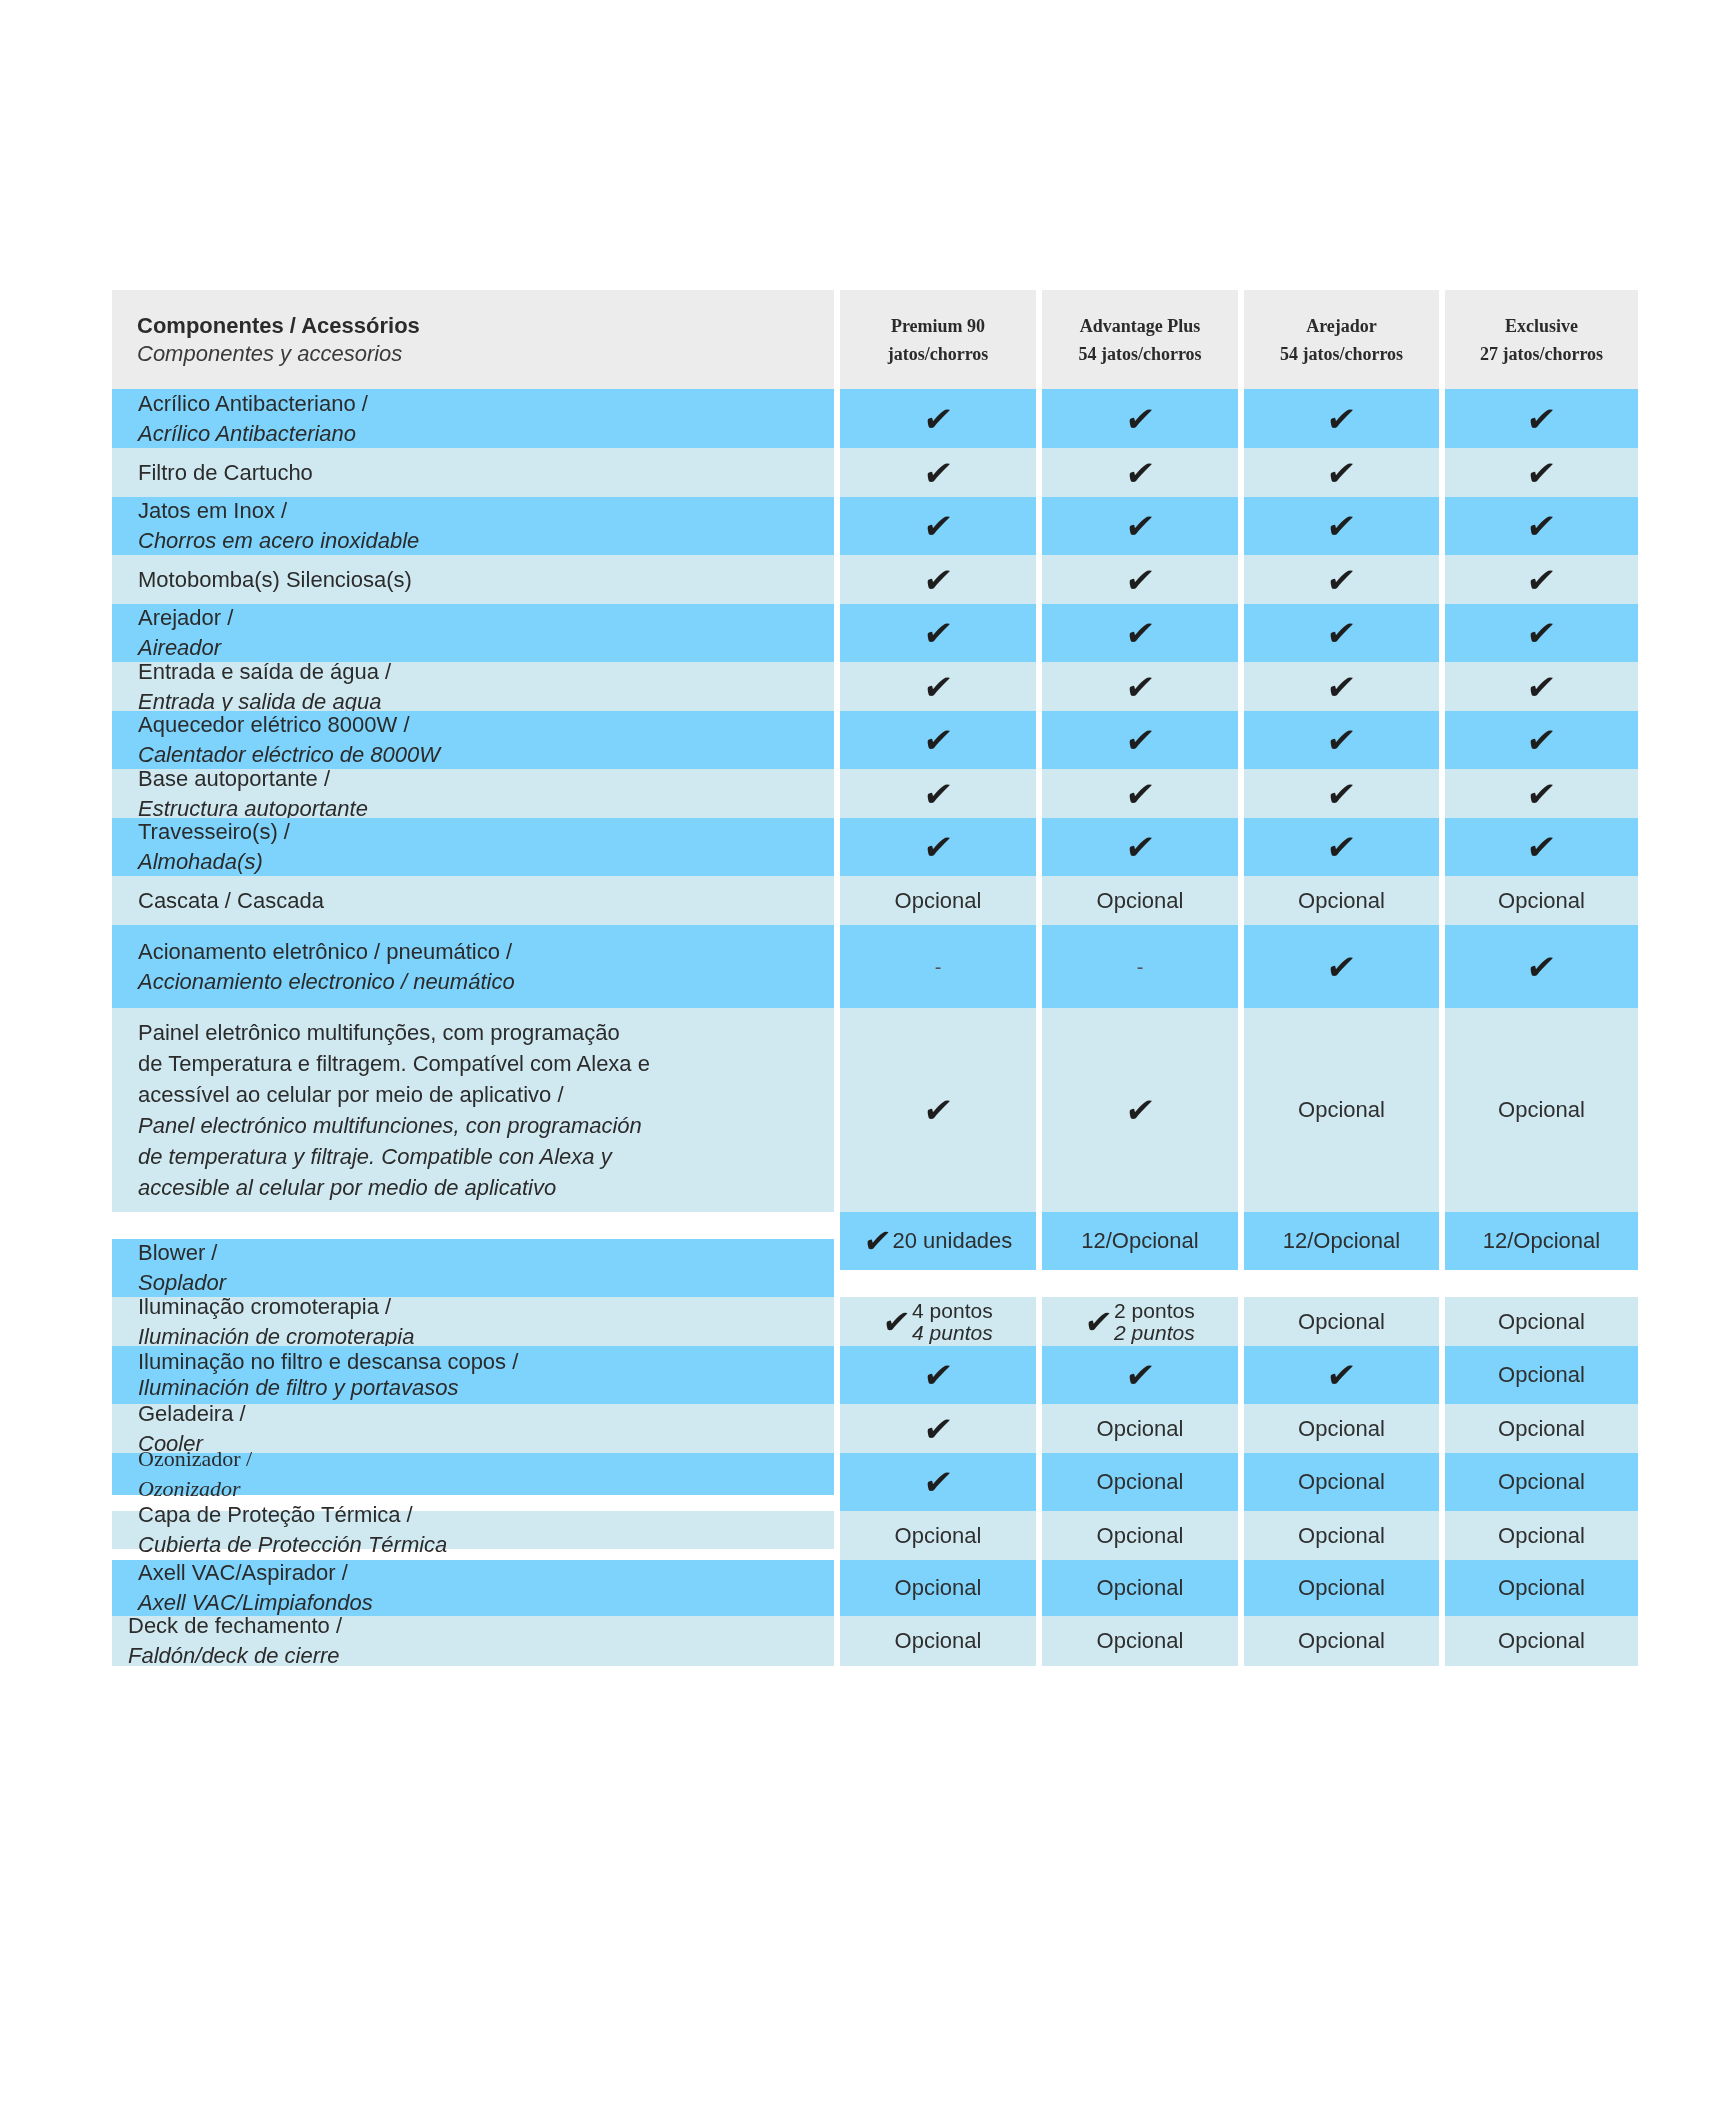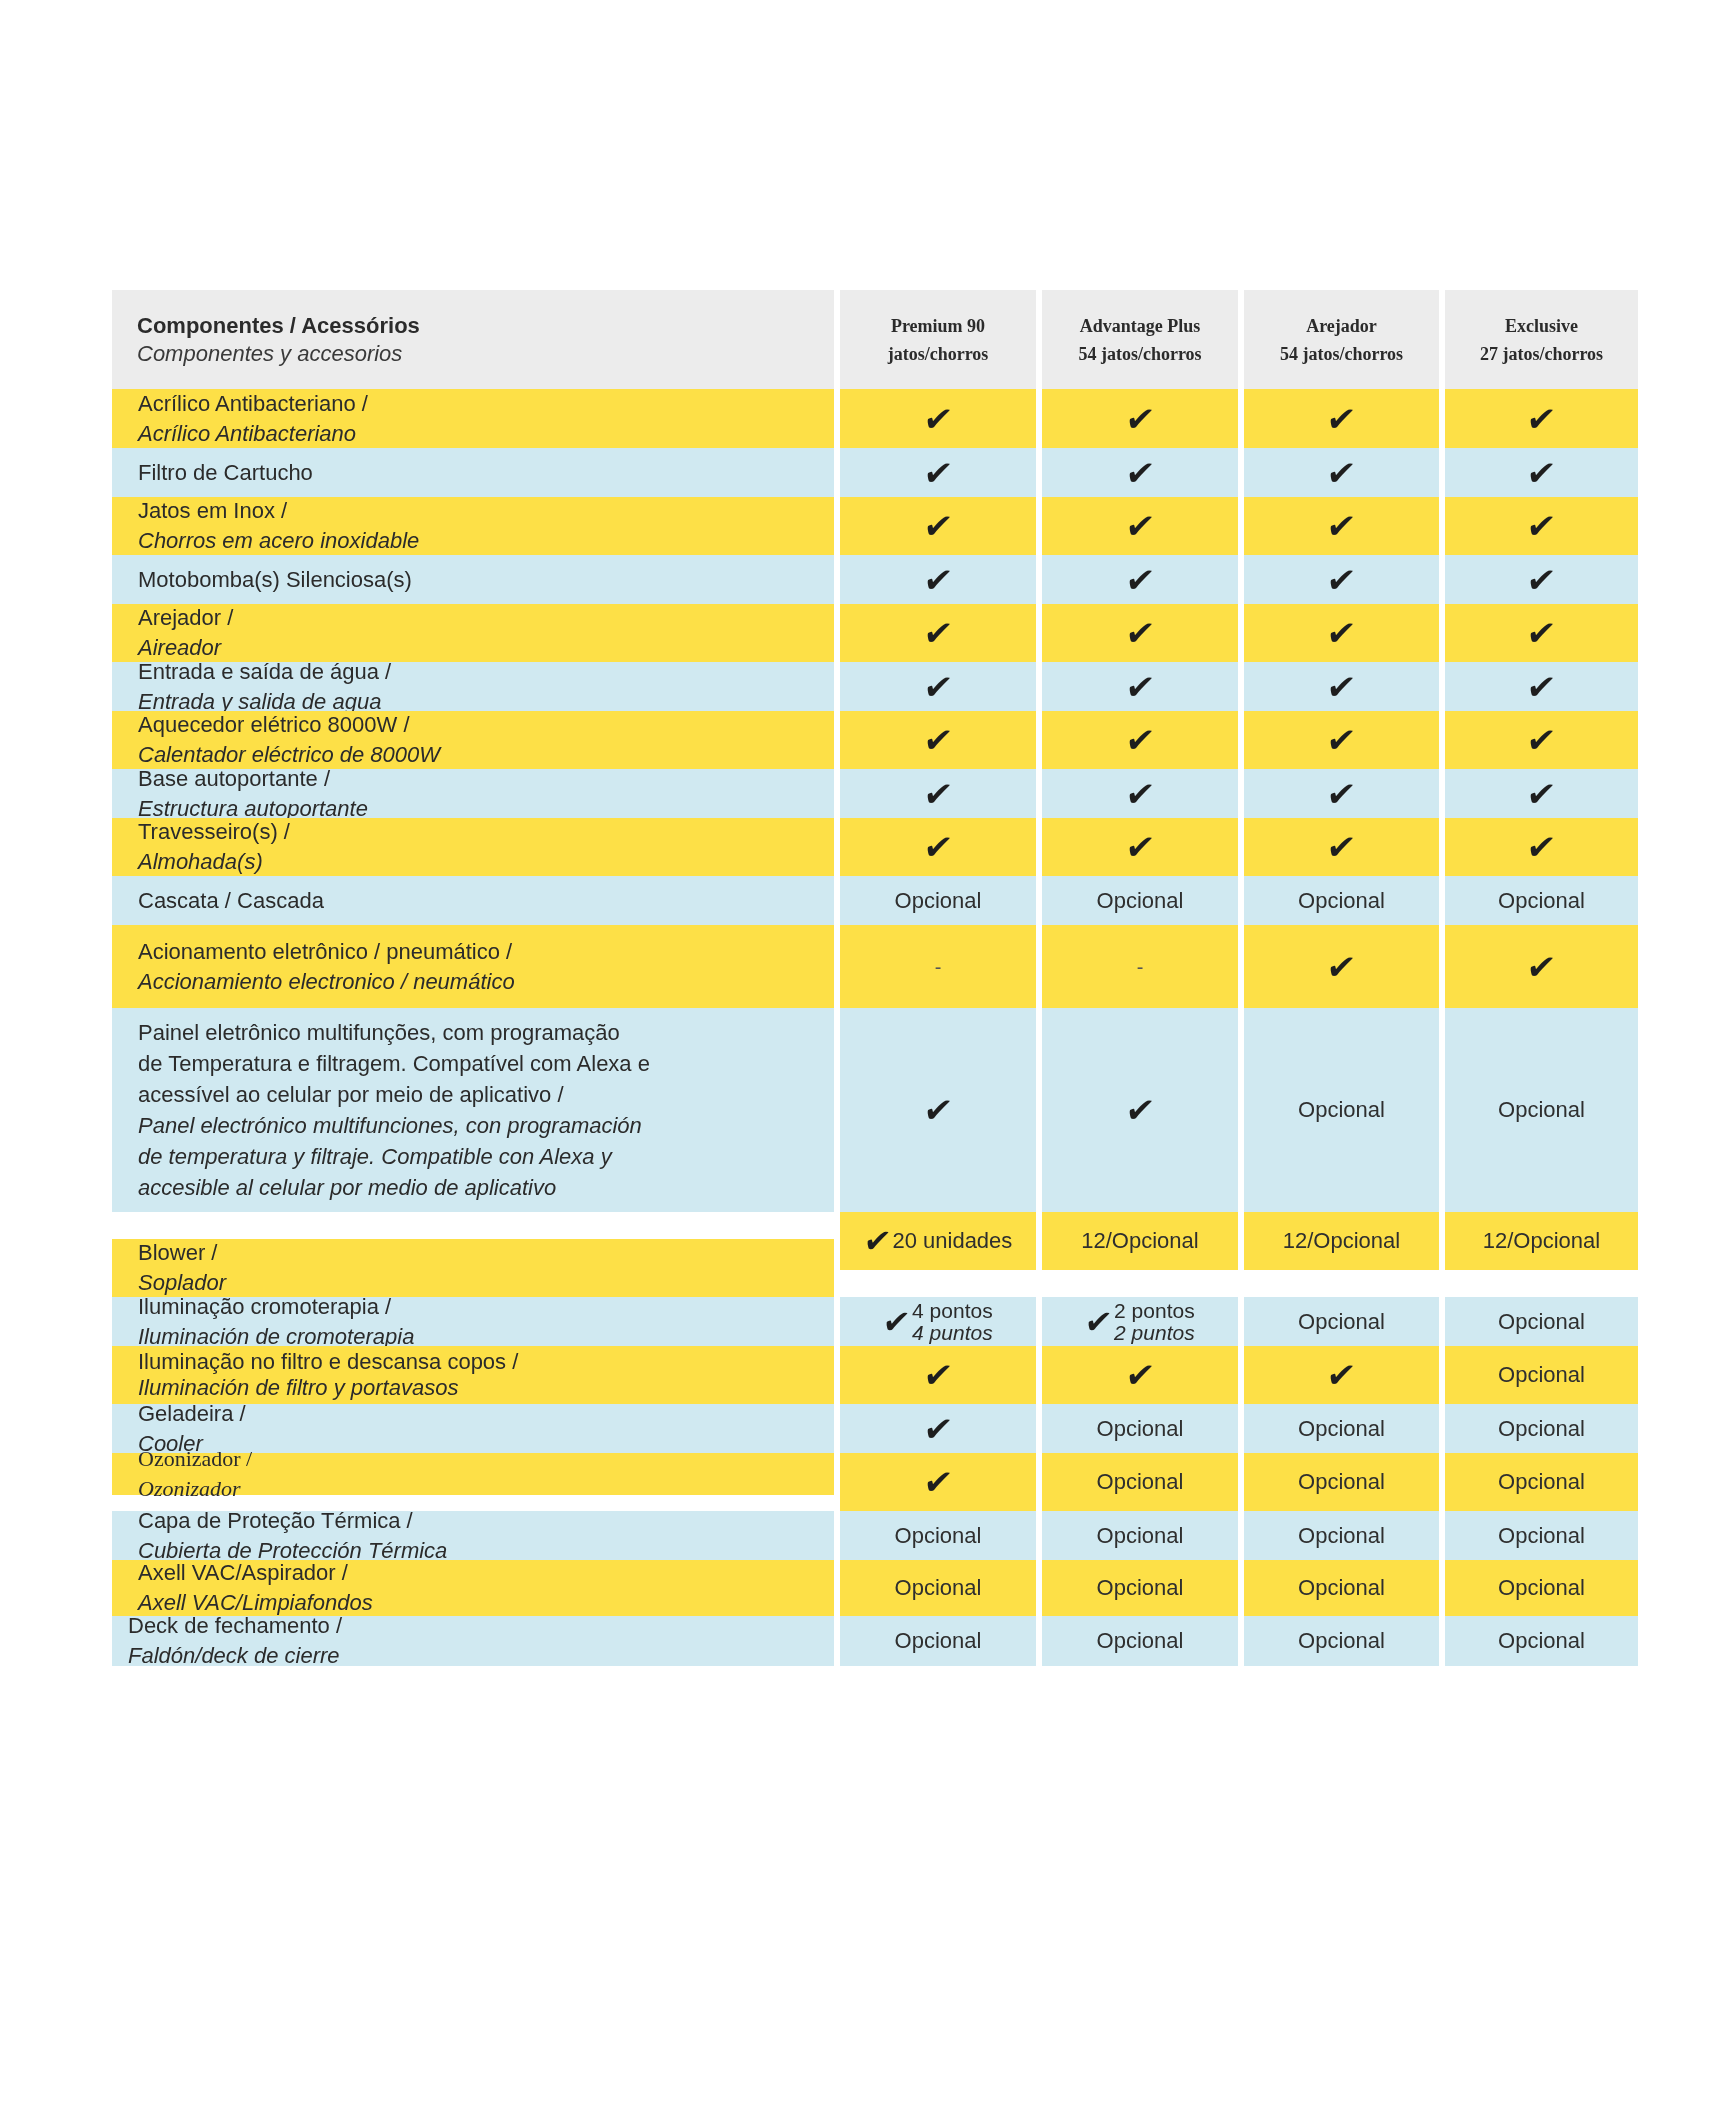--- a/index.html
+++ b/index.html
@@ -12,21 +12,21 @@
     display: grid;
     grid-template-columns: 722px 196px 196px 195px 193px;
     column-gap: 6px;
   }
   .cell {
     display: flex; align-items: center; box-sizing: border-box;
     font-size: 22px; line-height: 30px;
   }
   .hdr { background: #ececec; }
   .stripe { background: #d0e9f1; }
-  .plain { background: #fde047; }
+  .plain { background: #7dd3fc; }
   .label-cell { padding-left: 26px; padding-right: 10px; }
   .val-cell { justify-content: center; text-align: center; }
   .hdr.label-cell { flex-direction: column; align-items: flex-start; justify-content: center; padding-left: 25px; }
   .hdr-title { font-weight: bold; font-size: 22px; line-height: 28px; }
   .hdr-sub { font-style: italic; font-size: 22px; line-height: 28px; color: #3a3a3a; }
   .hdr.val-cell { flex-direction: column; font-weight: bold; font-size: 18px; line-height: 28px; font-family: Liberation Serif, serif; }
   .it { font-style: italic; }
   .label-text { display: block; }
   .check {
     display: inline-block; font-size: 34px; line-height: 30px; font-weight: bold;
@@ -372,21 +372,21 @@
     </div>
     <div class="cell val-cell plain" style="height: 58px;">
       <span class="opt">Opcional</span>
     </div>
     <div class="cell val-cell plain" style="height: 58px;">
       <span class="opt">Opcional</span>
     </div>
     <div class="cell val-cell plain" style="height: 58px;">
       <span class="opt">Opcional</span>
     </div>
-    <div class="cell label-cell stripe" style="height: 49px;">
+    <div class="cell label-cell stripe" style="height: 38px;">
       <div style="line-height: 30px;">
         <span class="label-text">Capa de Proteção Térmica / </span>
         <span class="it label-text">Cubierta de Protección Térmica</span>
       </div>
     </div>
     <div class="cell val-cell stripe" style="height: 49px;">
       <span class="opt">Opcional</span>
     </div>
     <div class="cell val-cell stripe" style="height: 49px;">
       <span class="opt">Opcional</span>

